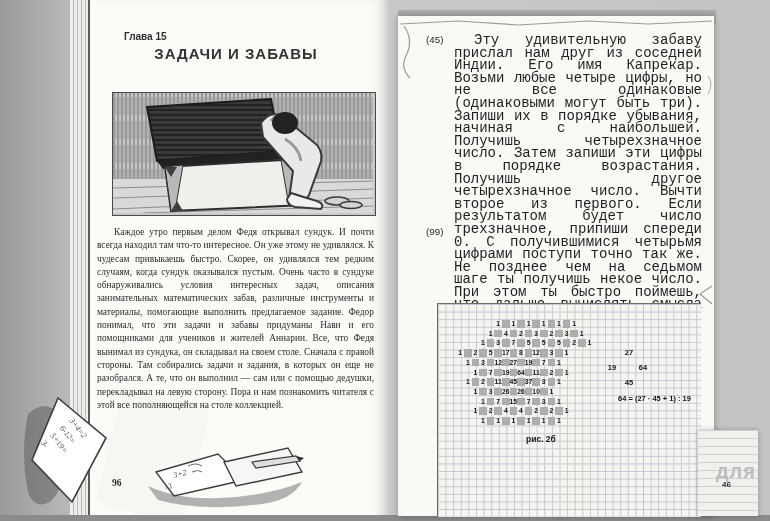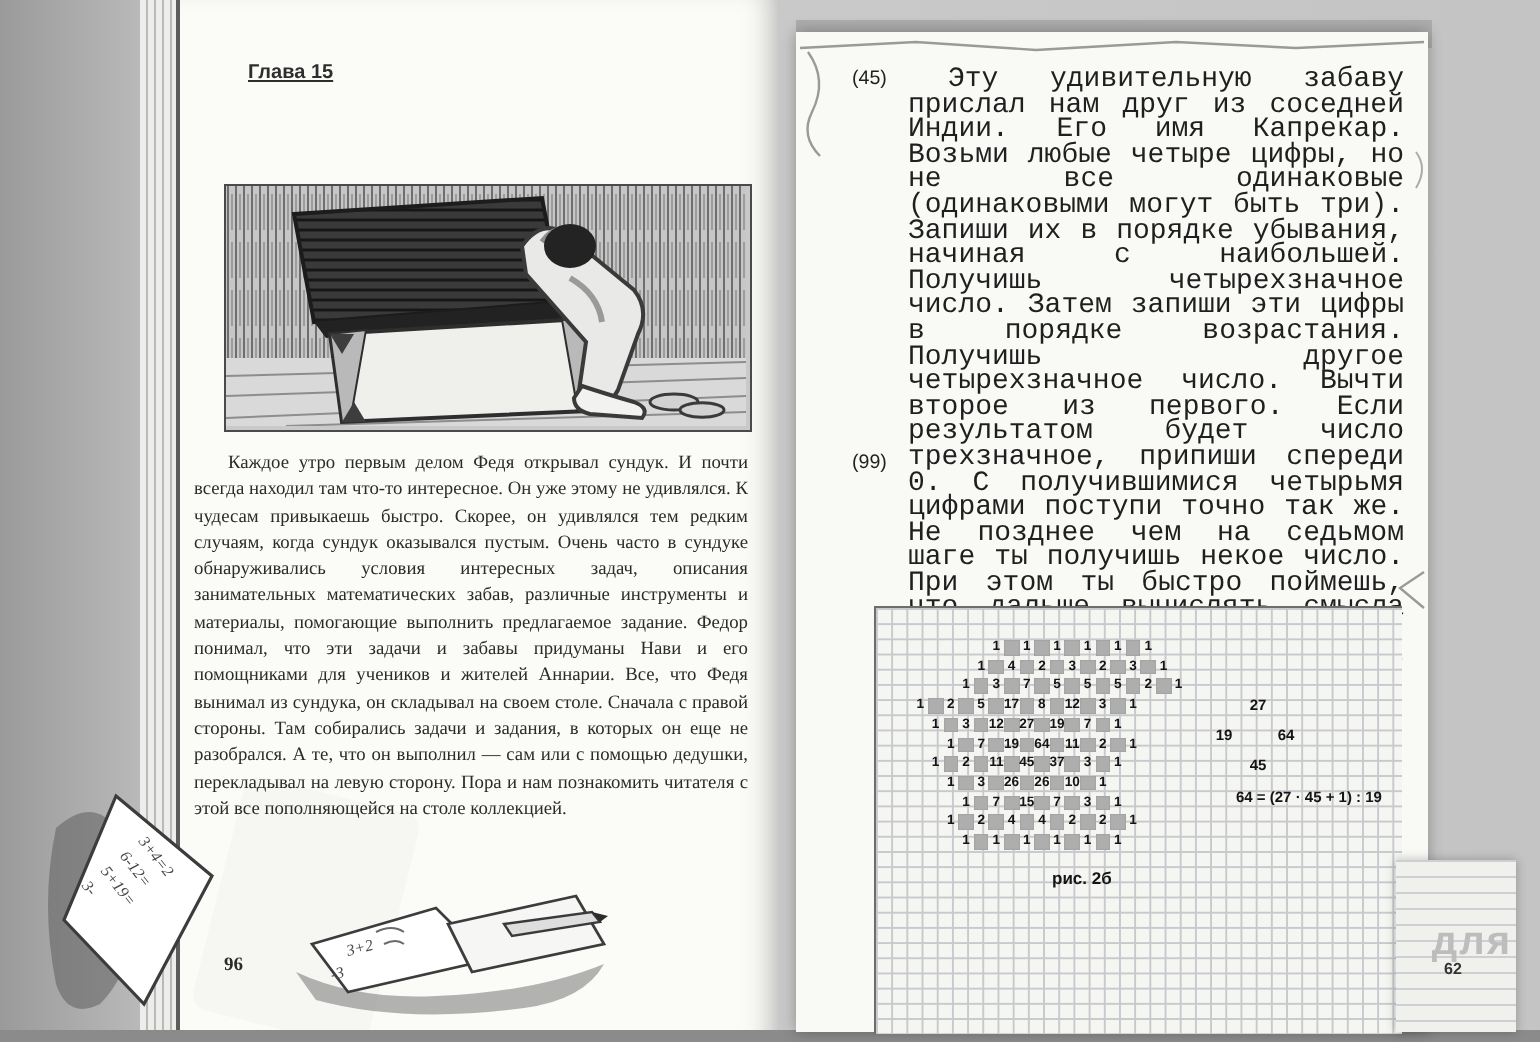--- a/index.html
+++ b/index.html
@@ -8,21 +8,21 @@
         font-family:"Liberation Sans",sans-serif;}
   .scan::after{content:"";position:absolute;left:0;right:0;bottom:0;height:6px;background:#8b8b8b;}
   
   .edge-stack{position:absolute;left:70px;top:0;width:18px;height:521px;
         background:repeating-linear-gradient(90deg,#ededeb 0 3px,#b9b9b6 3px 4px);
         border-right:2px solid #5c5c5c;}
   .page-left{position:absolute;left:90px;top:0;width:300px;height:521px;background:#fbfbf8;
         box-shadow:inset -14px 0 16px -12px rgba(0,0,0,.35);}
   .page-left-curve{position:absolute;left:18px;top:396px;width:90px;height:120px;background:#f6f6f3;
         transform:rotate(14deg);border-radius:8px;}
-  .chapter{position:absolute;left:124px;top:31px;font-weight:bold;font-size:10px;color:#2e2e2e;text-decoration:underline;}
+  .chapter{position:absolute;left:124px;top:31px;font-weight:bold;font-size:10px;color:#2e2e2e;}
   .book-title{position:absolute;left:96px;top:45px;width:280px;text-align:center;
         font-weight:bold;font-size:15px;letter-spacing:1px;color:#333;line-height:17px;}
   .ill-frame{position:absolute;left:112px;top:92px;width:262px;height:122px;background:#c9c9c9;
         border:1px solid #4a4a4a;}
   .body-text{position:absolute;left:97px;top:226px;width:277px;
         font-family:"Liberation Serif",serif;font-size:9.4px;line-height:13.3px;color:#2b2b2b;
         text-align:justify;}
   .body-text p{margin:0;text-indent:17px;}
   .pageno-left{position:absolute;left:112px;top:478px;font-family:"Liberation Serif",serif;
         font-weight:bold;font-size:9.5px;color:#2b2b2b;}
@@ -65,20 +65,21 @@
 
 <div class="scan">
 
   <div class="edge-stack"></div>
   <div class="page-left">
     <div class="page-left-curve"></div>
   </div>
 
   <div class="chapter">Глава 15</div>
   <div class="book-title">
+    <div>ЗАДАЧИ И ЗАБАВЫ</div>
   </div>
 
   <div class="ill-frame">
     <svg width="260" height="120" viewBox="0 0 260 120">
       <defs>
         <pattern id="wallhatch" width="4" height="24" patternUnits="userSpaceOnUse">
           <rect width="4" height="24" fill="#c6c6c6"></rect>
           <line x1="1" y1="0" x2="1" y2="24" stroke="#6e6e6e" stroke-width="1"></line>
           <line x1="3" y1="4" x2="3" y2="22" stroke="#8a8a8a" stroke-width="0.7"></line>
         </pattern>
@@ -334,15 +335,15 @@
       <span class="cross-num" style="left:180px;top:74px;">45</span>
       <div class="figure-formula">64 = (27 · 45 + 1) : 19</div>
       <div class="figure-caption">рис. 2б</div>
     </div>
   </div>
 
   <div class="lined-corner"></div>
   <div class="watermark">
     <div class="w1">для</div>
   </div>
-  <div class="pageno-right">62</div>
+  <div class="pageno-right">46</div>
 
 </div>
 
 </body></html>

